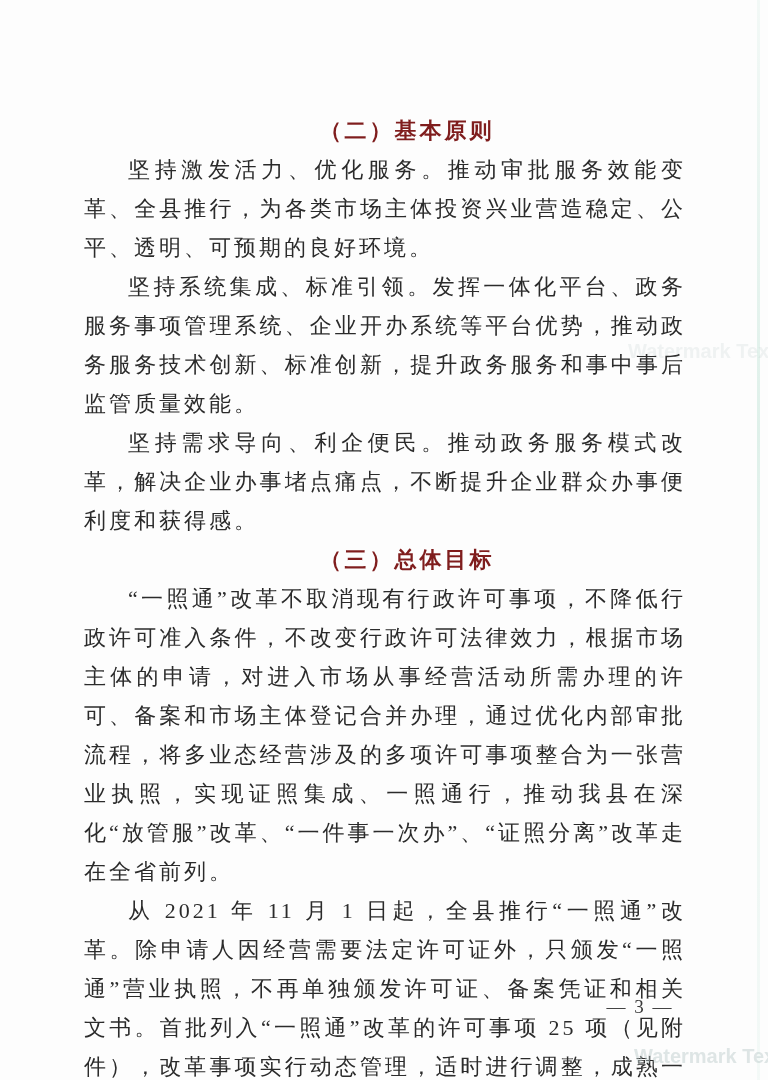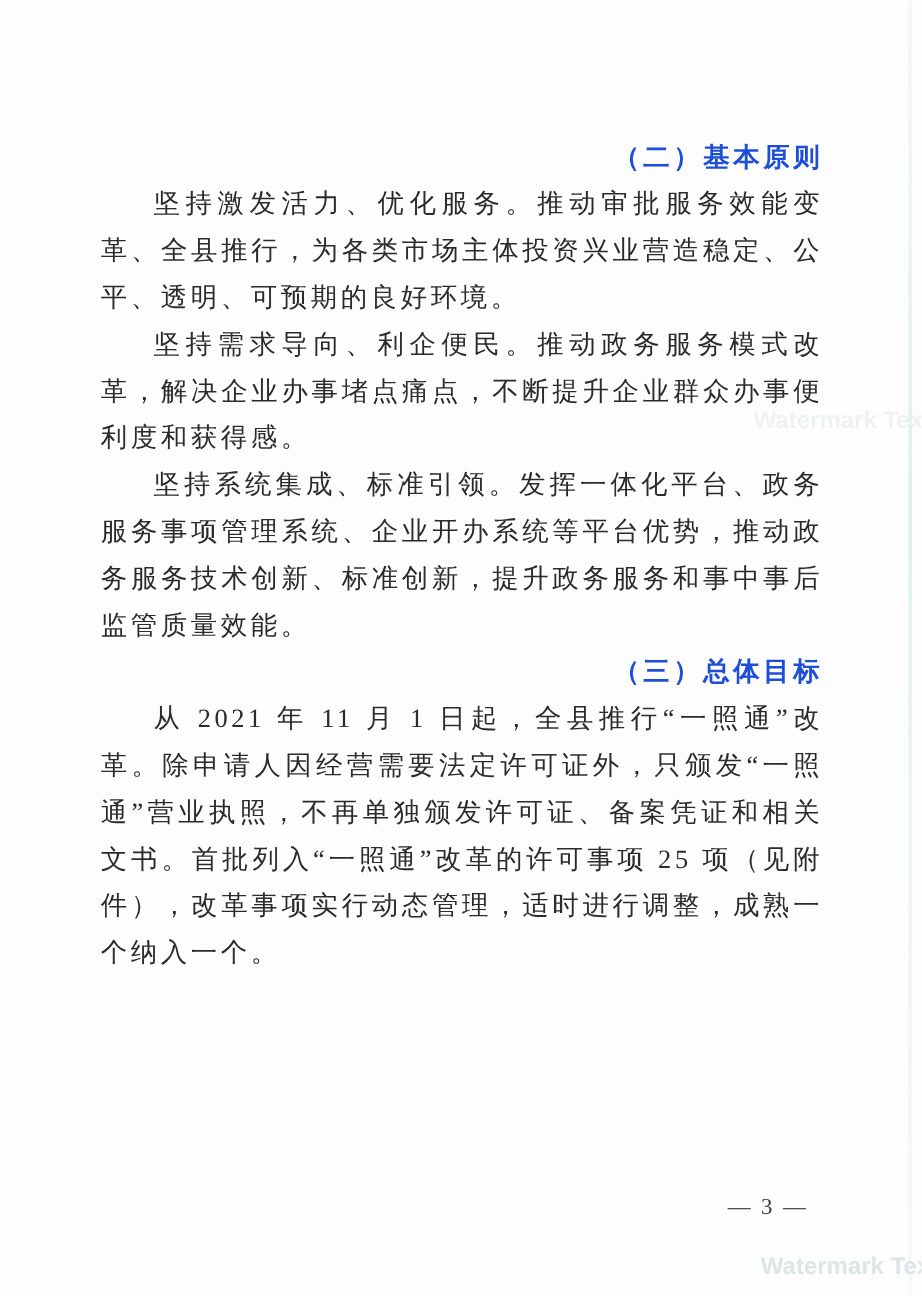--- a/index.html
+++ b/index.html
@@ -41,22 +41,22 @@
     letter-spacing: 3px;
   }
   .doc-body p {
     margin: 0;
     text-align: justify;
     text-justify: inter-ideograph;
     text-indent: 2em;
   }
   .doc-body p.heading {
     font-weight: 700;
-    text-align: right;
-    color: #1d4ed8;
+    text-align: center;
+    color: #7f1d1d;
   }
   .page-number {
     position: absolute;
     left: 595px;
     top: 996px;
     width: 90px;
     font-size: 19px;
     letter-spacing: 2px;
     color: #3a3a3a;
     text-align: center;
@@ -87,23 +87,24 @@
 
 <div class="scan-page">
 
   <div class="edge-line"></div>
 
   <div class="watermark mid">Watermark Text</div>
 
   <div class="doc-body">
     <p class="heading">（二）基本原则</p>
     <p>坚持激发活力、优化服务。推动审批服务效能变革、全县推行，为各类市场主体投资兴业营造稳定、公平、透明、可预期的良好环境。</p>
+    <p>坚持系统集成、标准引领。发挥一体化平台、政务服务事项管理系统、企业开办系统等平台优势，推动政务服务技术创新、标准创新，提升政务服务和事中事后监管质量效能。</p>
     <p>坚持需求导向、利企便民。推动政务服务模式改革，解决企业办事堵点痛点，不断提升企业群众办事便利度和获得感。</p>
-    <p>坚持系统集成、标准引领。发挥一体化平台、政务服务事项管理系统、企业开办系统等平台优势，推动政务服务技术创新、标准创新，提升政务服务和事中事后监管质量效能。</p>
     <p class="heading">（三）总体目标</p>
+    <p>“一照通”改革不取消现有行政许可事项，不降低行政许可准入条件，不改变行政许可法律效力，根据市场主体的申请，对进入市场从事经营活动所需办理的许可、备案和市场主体登记合并办理，通过优化内部审批流程，将多业态经营涉及的多项许可事项整合为一张营业执照，实现证照集成、一照通行，推动我县在深化“放管服”改革、“一件事一次办”、“证照分离”改革走在全省前列。</p>
     <p>从 2021 年 11 月 1 日起，全县推行“一照通”改革。除申请人因经营需要法定许可证外，只颁发“一照通”营业执照，不再单独颁发许可证、备案凭证和相关文书。首批列入“一照通”改革的许可事项 25 项（见附件），改革事项实行动态管理，适时进行调整，成熟一个纳入一个。</p>
   </div>
 
   <div class="page-number">— 3 —</div>
 
   <div class="watermark bottom">Watermark Text</div>
 
 </div>
 
 </body></html>

